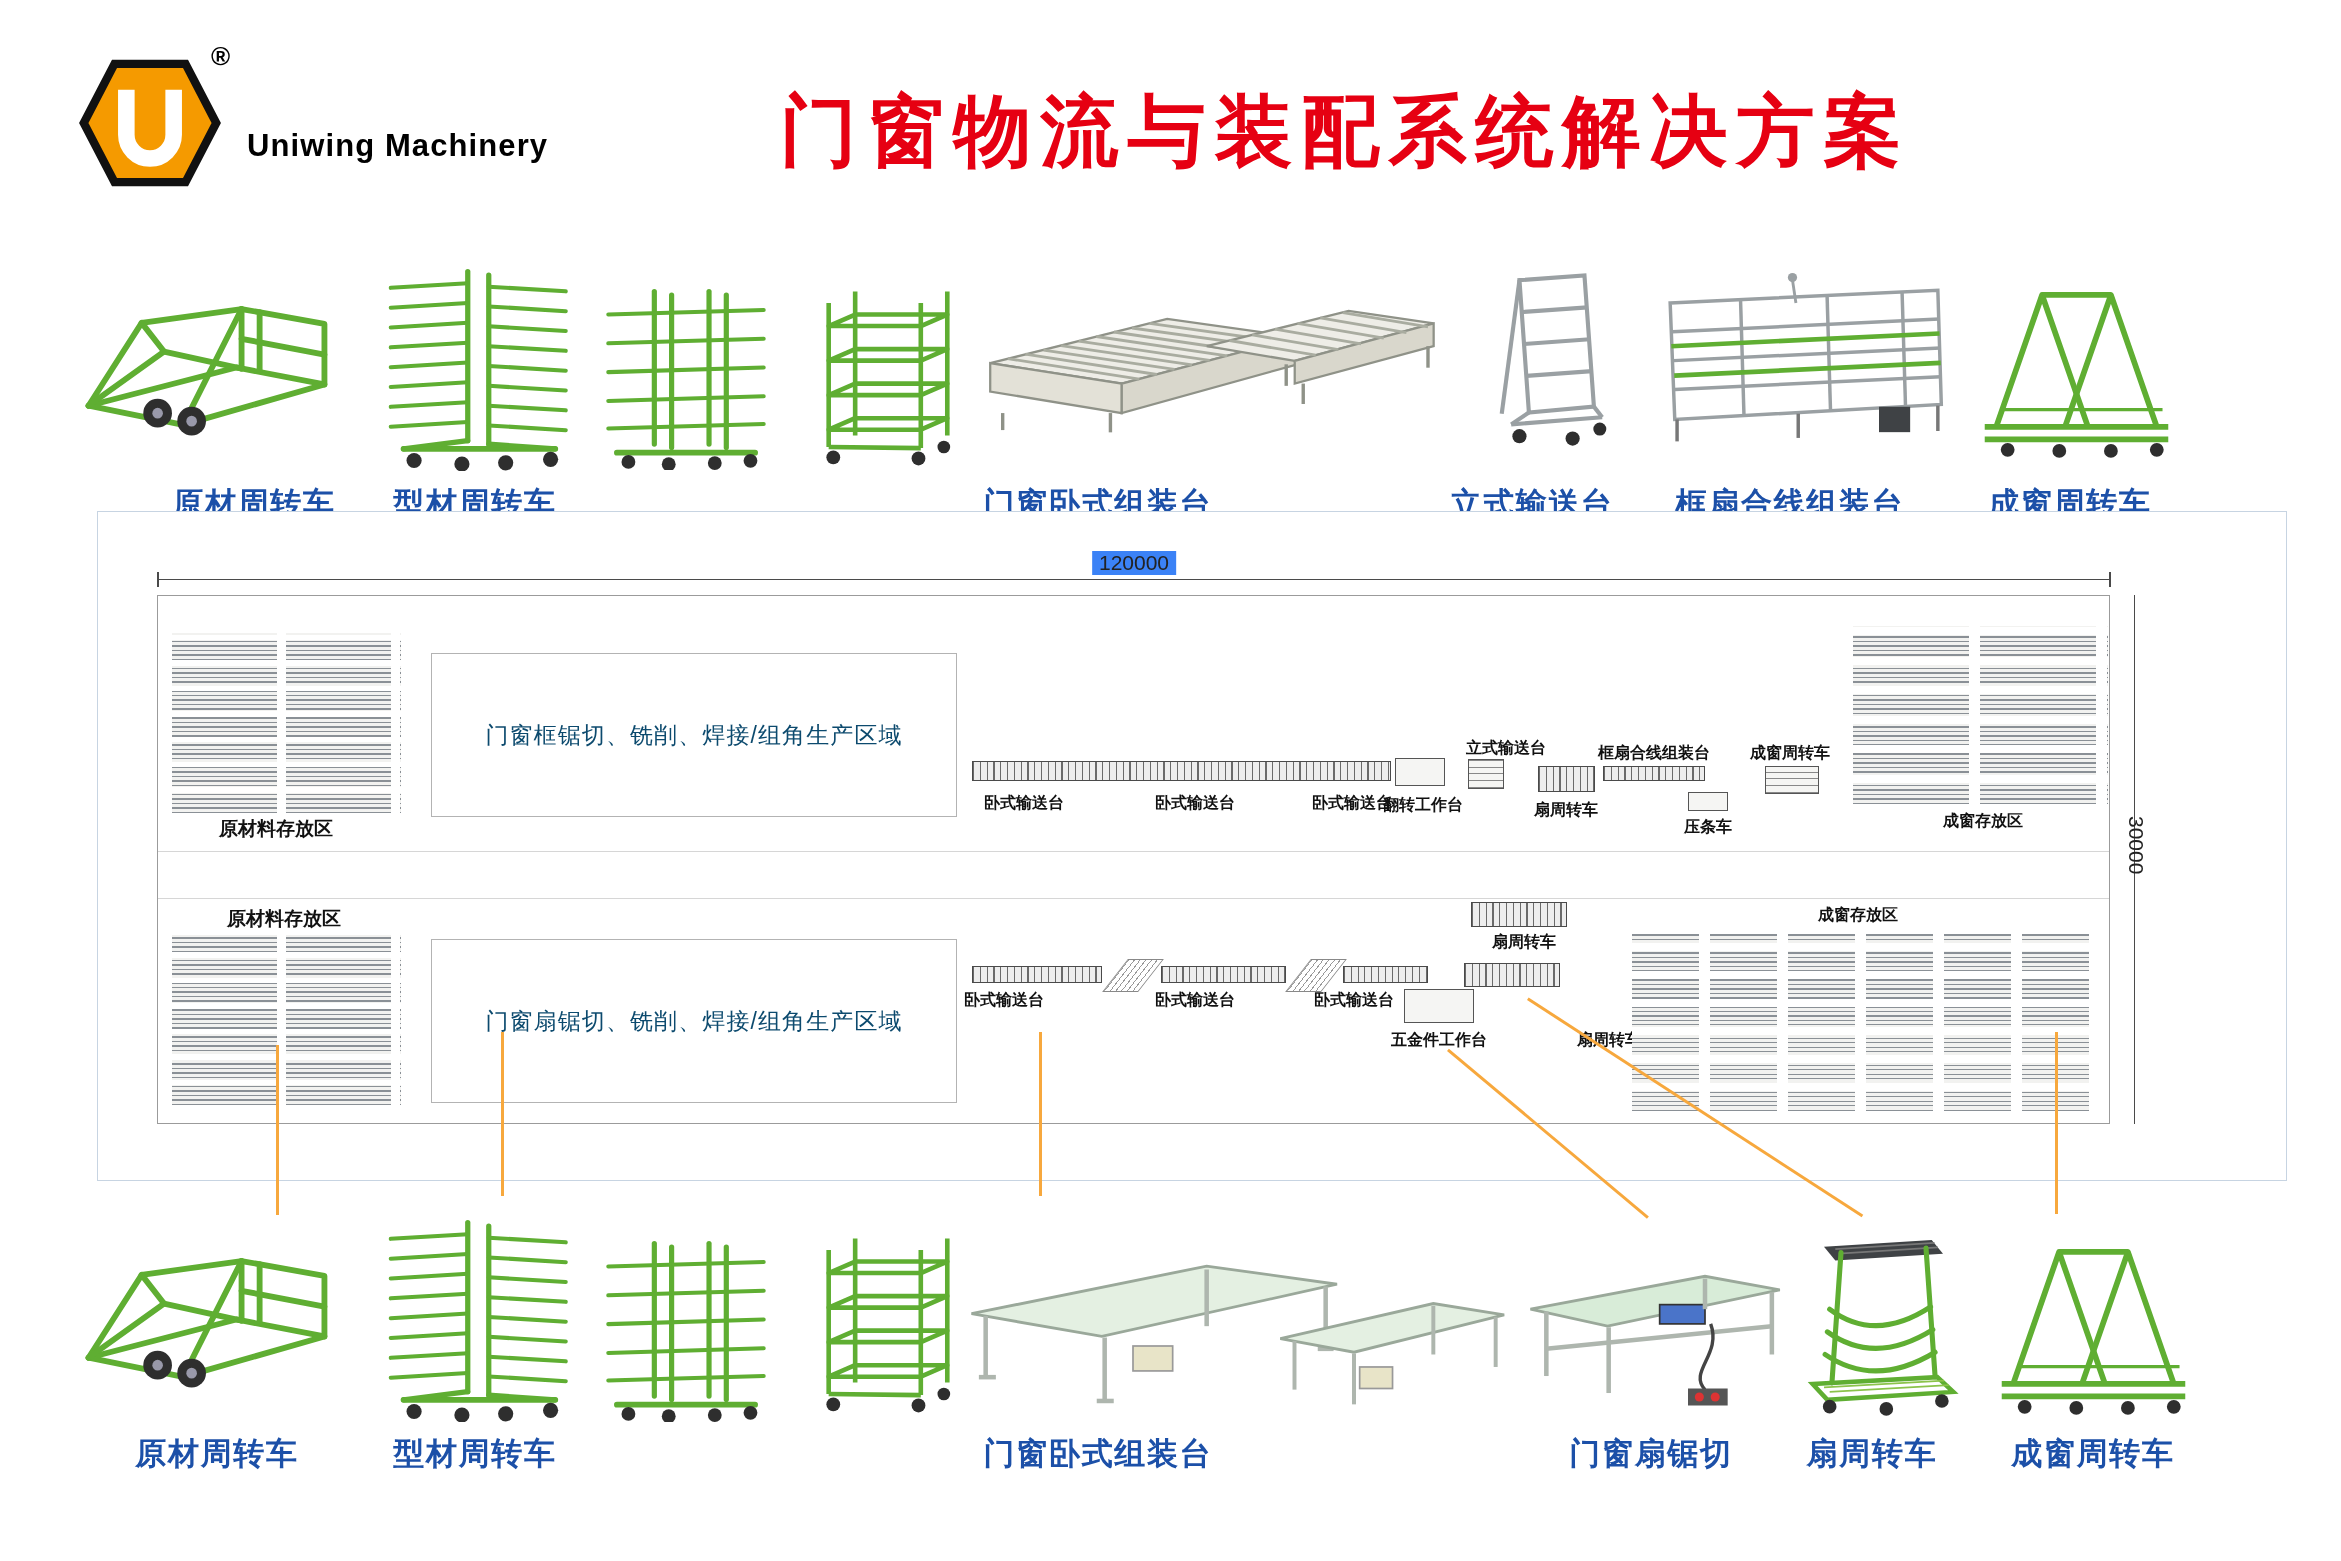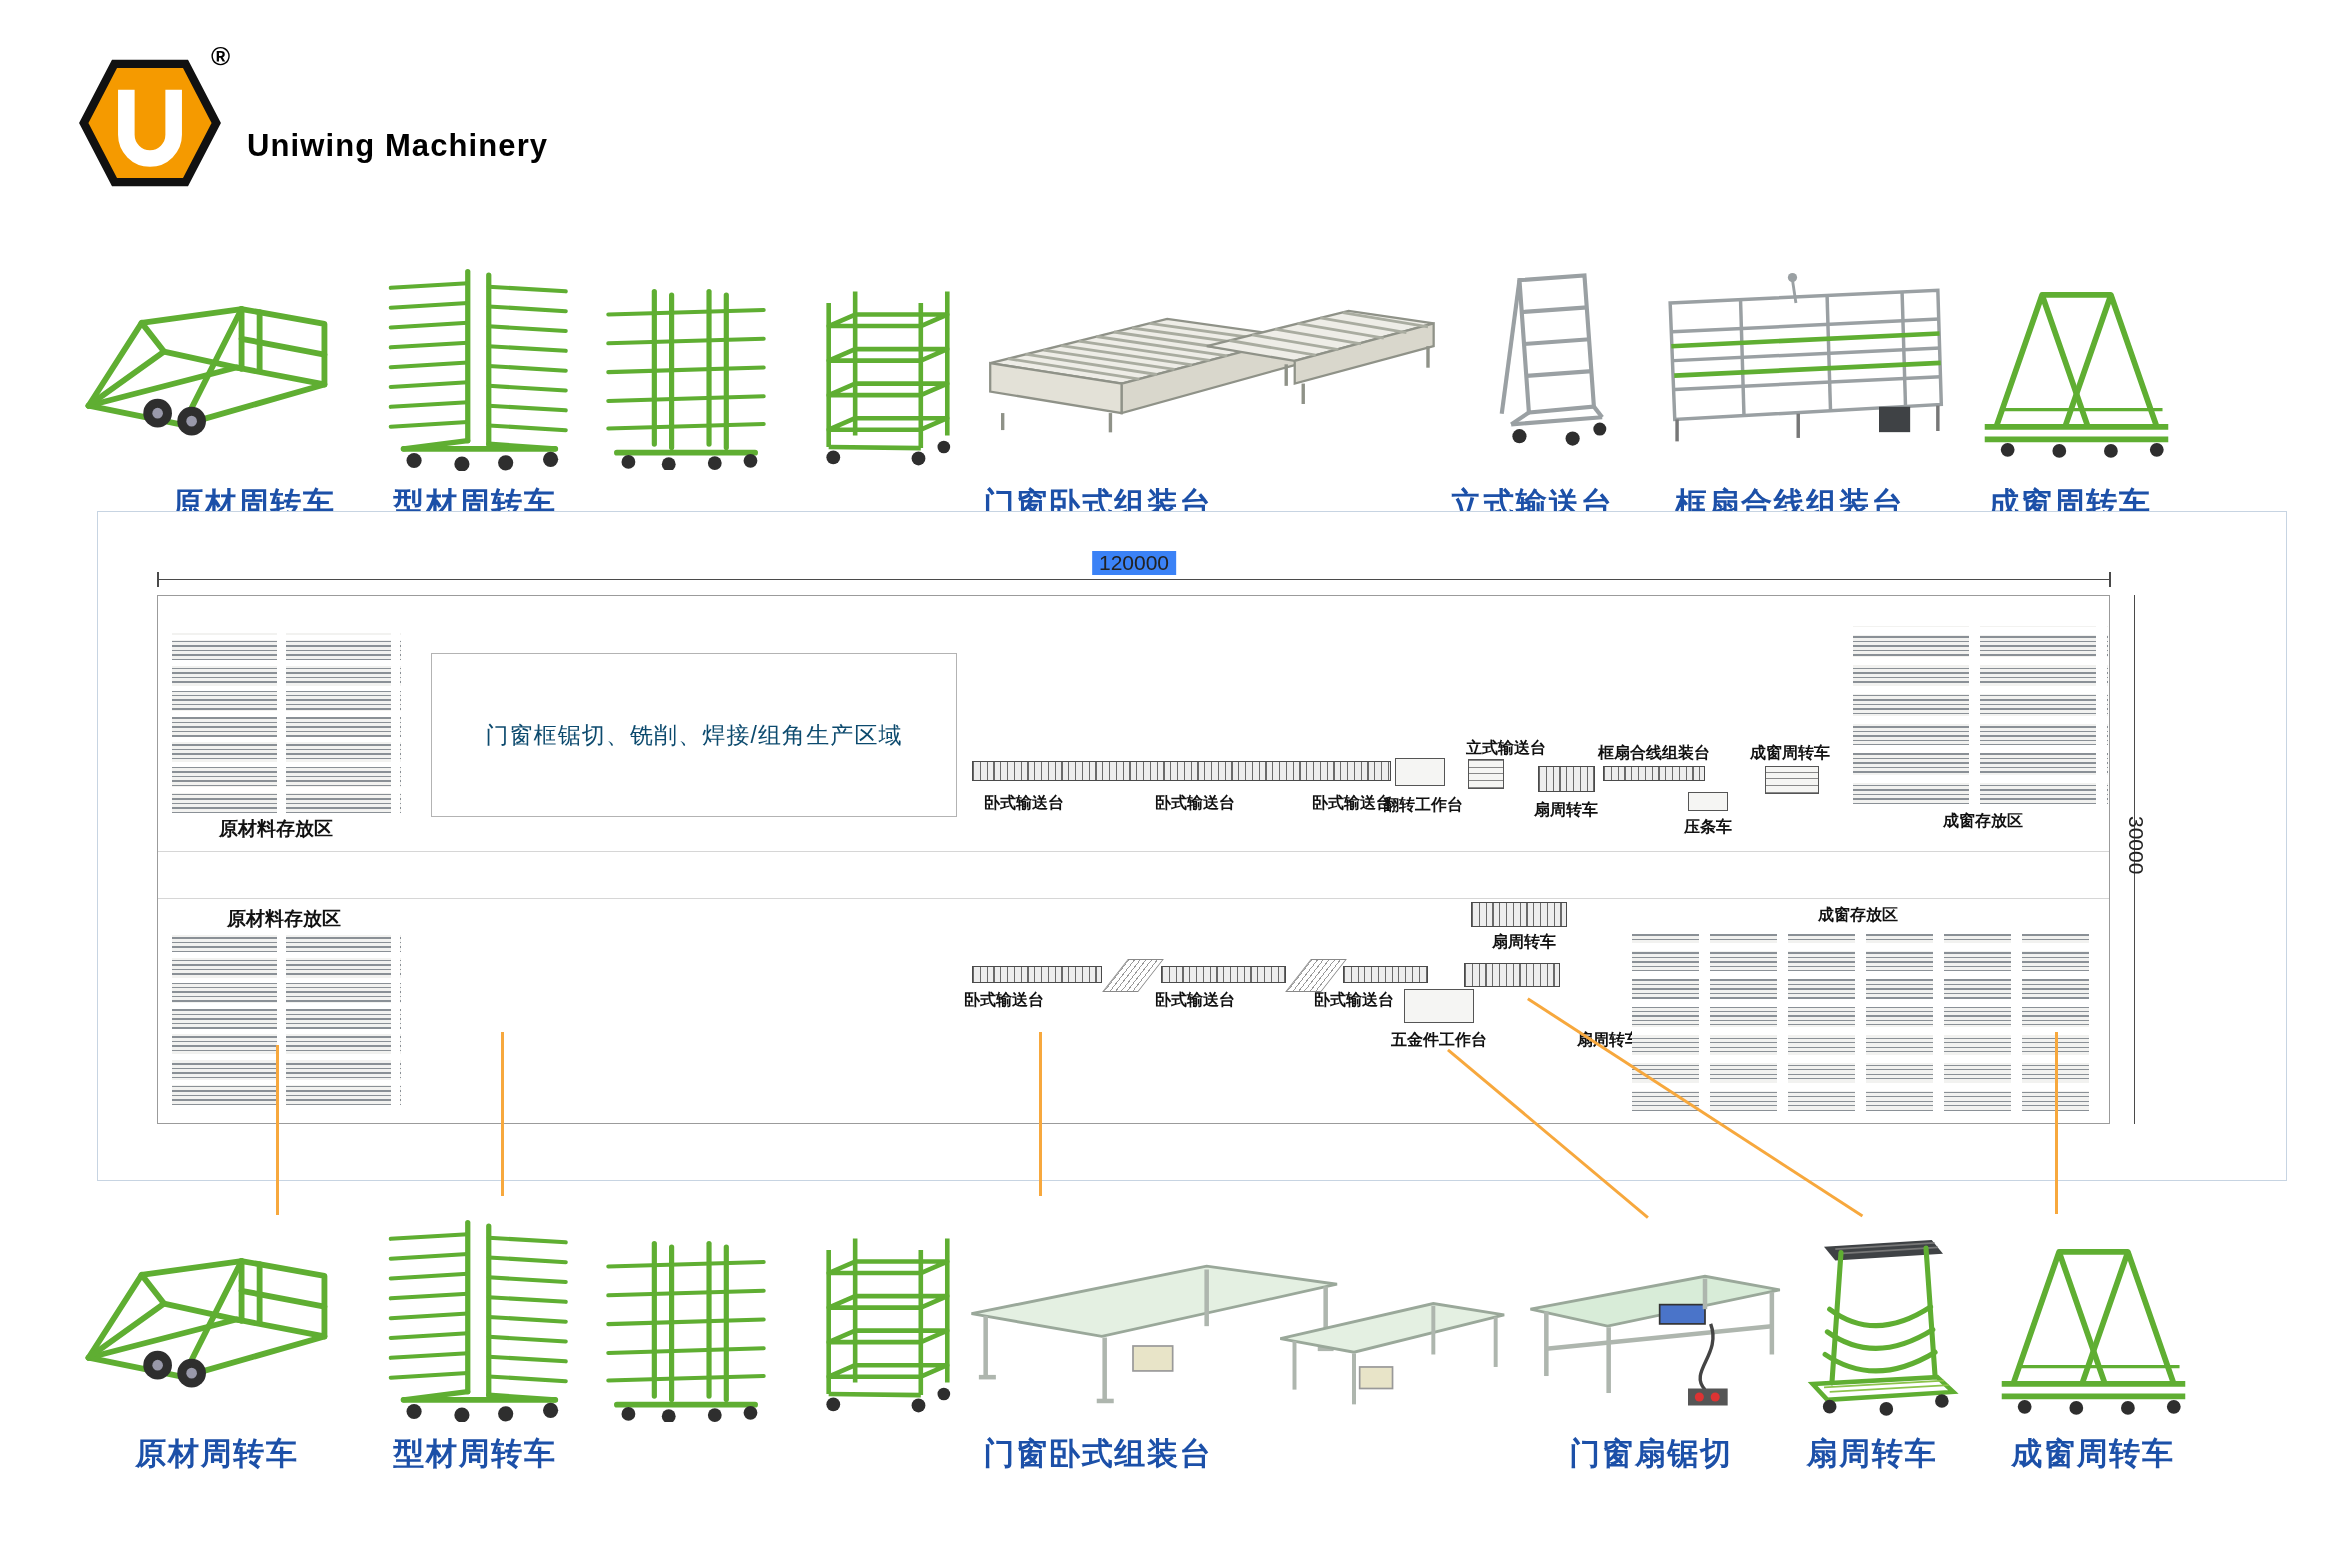--- a/index.html
+++ b/index.html
@@ -64,20 +64,21 @@
 <div class="poster">
 
   <div class="eq" style="left:79px;top:52px;width:142px;height:142px">
     <svg viewBox="0 0 120 120">
       <polygon points="30,10 90,10 116,60 90,110 30,110 4,60" fill="#f59a00" stroke="#111" stroke-width="7"></polygon>
       <path d="M40 32 V70 a20 20 0 0 0 40 0 V32" fill="none" stroke="#fff" stroke-width="14"></path>
     </svg>
   </div>
   <div class="reg-mark">®</div>
   <div class="brand-en">Uniwing Machinery</div>
+  <div class="main-title">门窗物流与装配系统解决方案</div>
 
   <div class="eq" style="left:79px;top:266px;width:255px;height:187px">
     <svg viewBox="0 0 480 330">
       <g fill="none" stroke="#5fae32" stroke-width="11" stroke-linejoin="round" stroke-linecap="round">
         <path d="M18 252 L118 96 L306 70 L306 182"></path>
         <path d="M306 70 L462 98 L462 212"></path>
         <path d="M18 252 L296 180 L462 212 L196 288 Z"></path>
         <path d="M118 96 L160 150 L306 182"></path>
         <path d="M160 150 L18 252"></path>
         <path d="M196 288 L306 70"></path>
@@ -328,20 +329,23 @@
   <span class="small-lbl" style="left:1566px;top:800px">扇周转车</span>
   <span class="small-lbl" style="left:1708px;top:817px">压条车</span>
   <span class="small-lbl" style="left:1790px;top:743px">成窗周转车</span>
 
   <div class="rack-grid-b" style="left:1853px;top:626px;width:255px;height:178px"></div>
   <span class="small-lbl" style="left:1983px;top:811px">成窗存放区</span>
 
   <span class="storage-lbl" style="left:284px;top:906px">原材料存放区</span>
   <div class="rack-grid-a" style="left:172px;top:935px;width:229px;height:170px"></div>
 
+  <div class="prod-box" style="left:431px;top:939px;width:526px;height:164px">
+    <span>门窗扇锯切、铣削、焊接/组角生产区域</span>
+  </div>
 
   <div class="conveyor" style="left:972px;top:966px;width:130px;height:17px"></div>
   <div class="sash-tilt" style="left:1115px;top:959px"></div>
   <div class="conveyor" style="left:1161px;top:966px;width:125px;height:17px"></div>
   <div class="sash-tilt" style="left:1298px;top:959px"></div>
   <div class="conveyor" style="left:1343px;top:966px;width:85px;height:17px"></div>
   <div class="mini-box" style="left:1404px;top:989px;width:70px;height:34px"></div>
   <div class="conveyor" style="left:1471px;top:902px;width:96px;height:25px"></div>
   <div class="conveyor" style="left:1464px;top:963px;width:96px;height:24px"></div>
 

